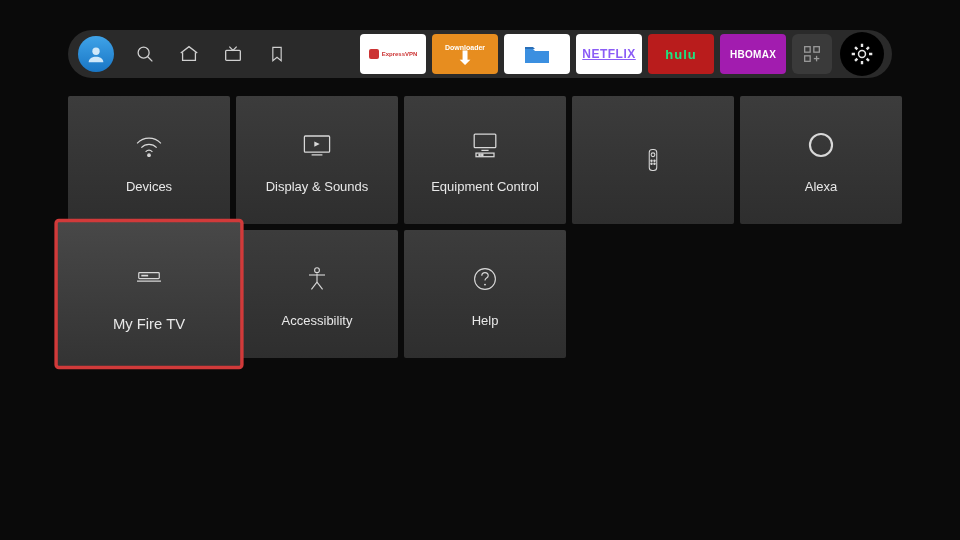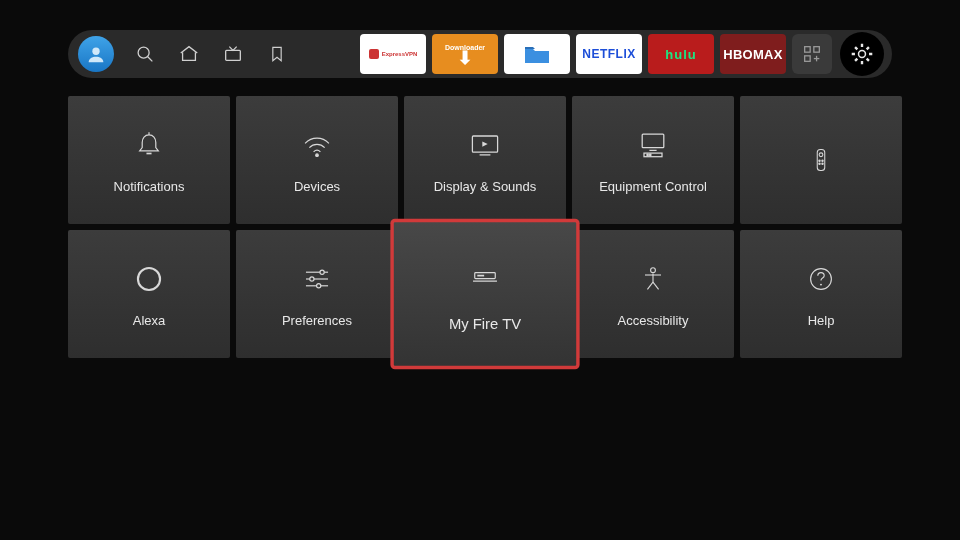--- a/index.html
+++ b/index.html
@@ -37,23 +37,23 @@
     width: 66px; height: 40px; border-radius: 4px;
     display: flex; align-items: center; justify-content: center;
     font-weight: 700; font-size: 12px;
   }
   .tile-evpn { background:#fff; color:#c33; font-size:6px; display:flex; align-items:center; gap:3px;}
   .tile-evpn::before { content:""; width:10px; height:10px; background:#c33; border-radius:2px;}
   .tile-downloader { background:#e78d1f; color:#fff; flex-direction:column; font-size:7px; gap:0;}
   .tile-downloader .arrow { font-size:18px; line-height:14px;}
   .tile-es { background:#fff; color:#1e6cc7;}
   .tile-es svg { width:28px; height:22px;}
-  .tile-netflix { background:#fff; color:#1d4ed8; letter-spacing:0.5px;}
+  .tile-netflix { background:#fff; color:#8b5cf6; letter-spacing:0.5px;text-decoration:underline;}
   .tile-hulu { background:#b91c1c; color:#1ce783; letter-spacing:1px; font-size:13px;}
-  .tile-hbomax { background:#7f1d1d; color:#fff; font-size:13px; letter-spacing:0.3px;align-items:center;}
+  .tile-hbomax { background:#a21caf; color:#fff; font-size:10px; letter-spacing:0.3px;align-items:center;}
   .apps-icon {
     width:40px; height:40px; border-radius:6px; background:#3a3a3a;
     display:flex; align-items:center; justify-content:center; color:#9a9a9a;
   }
   .gear-circle {
     width:44px; height:44px; border-radius:50%; background:#000;
     display:flex; align-items:center; justify-content:center; color:#e8e8e8;
     margin-left:2px;
   }
 
@@ -172,30 +172,20 @@
       <svg viewBox="0 0 24 24" width="26" height="26">
           <circle cx="12" cy="12" r="3.2"></circle>
           <path d="M12 2.5v3M12 18.5v3M21.5 12h-3M5.5 12h-3M18.4 5.6l-2.1 2.1M7.7 16.3l-2.1 2.1M18.4 18.4l-2.1-2.1M7.7 7.7L5.6 5.6" stroke-width="2.2"></path>
         </svg>
     </div>
   </div>
 </div>
 
 <div class="grid">
 
-  <div class="tile">
-    <div class="icon-wrap">
-      <svg viewBox="0 0 40 40" width="34" height="34">
-          <path d="M20 8c-5 0-8 4-8 9v6l-3 4h22l-3-4v-6c0-5-3-9-8-9z"></path>
-          <line x1="17" y1="30" x2="23" y2="30" stroke-width="2"></line>
-          <line x1="20" y1="5" x2="20" y2="8"></line>
-        </svg>
-    </div>
-    <div class="label">Notifications</div>
-  </div>
 
 
   <div class="tile">
     <div class="icon-wrap">
       <svg viewBox="0 0 40 40" width="34" height="34">
           <path d="M6 18c8-8 20-8 28 0"></path>
           <path d="M11 23c5-5 13-5 18 0"></path>
           <path d="M16 28c2.5-2.5 5.5-2.5 8 0"></path>
           <circle cx="20" cy="32" r="1.5" fill="currentColor"></circle>
         </svg>
@@ -244,33 +234,20 @@
 
   <div class="tile">
     <div class="icon-wrap">
       <svg viewBox="0 0 40 40" width="34" height="34">
           <circle cx="20" cy="20" r="13" stroke-width="2.5"></circle>
         </svg>
     </div>
     <div class="label">Alexa</div>
   </div>
 
-  <div class="tile">
-    <div class="icon-wrap">
-      <svg viewBox="0 0 40 40" width="34" height="34">
-          <line x1="7" y1="12" x2="33" y2="12"></line>
-          <circle cx="26" cy="12" r="2.5" fill="#3a3a3a"></circle>
-          <line x1="7" y1="20" x2="33" y2="20"></line>
-          <circle cx="14" cy="20" r="2.5" fill="#3a3a3a"></circle>
-          <line x1="7" y1="28" x2="33" y2="28"></line>
-          <circle cx="22" cy="28" r="2.5" fill="#3a3a3a"></circle>
-        </svg>
-    </div>
-    <div class="label">Preferences</div>
-  </div>
 
   <div class="tile selected">
     <div class="icon-wrap">
       <svg viewBox="0 0 40 40" width="38" height="30">
           <rect x="8" y="15" width="24" height="7" rx="1"></rect>
           <rect x="11" y="17.5" width="8" height="2" fill="currentColor" stroke="none"></rect>
           <line x1="6" y1="25" x2="34" y2="25"></line>
         </svg>
     </div>
     <div class="label">My Fire TV</div>

